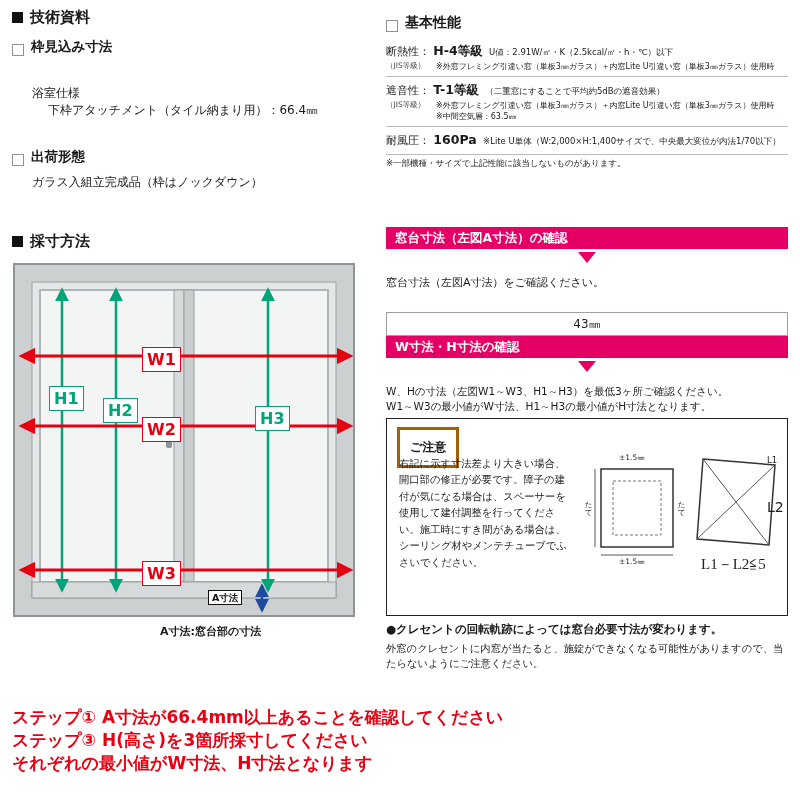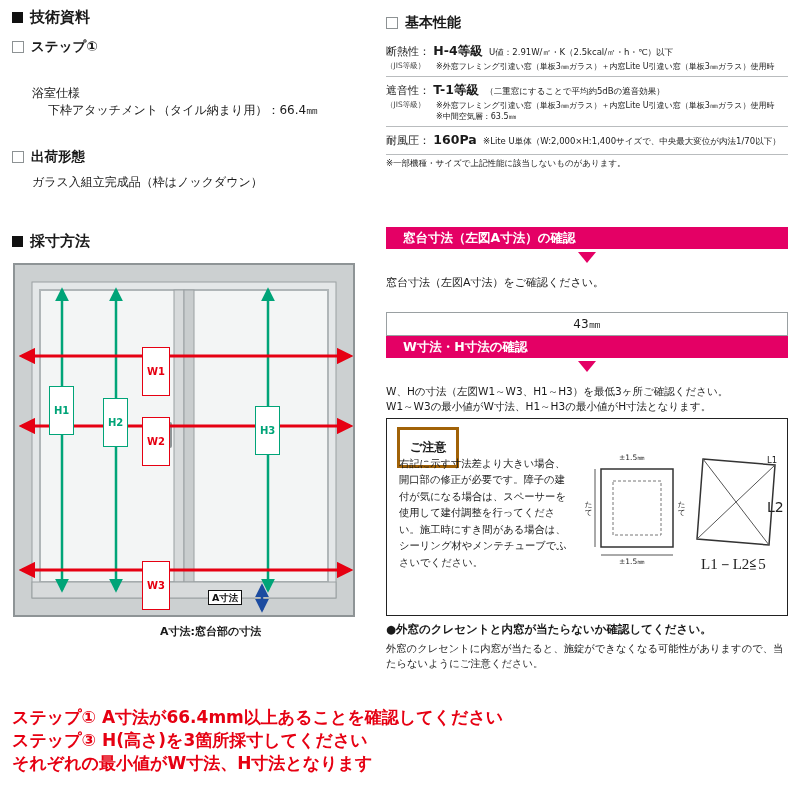--- a/index.html
+++ b/index.html
@@ -2,54 +2,54 @@
 <html><head>
 <meta charset="utf-8">
 <style>
   html,body{margin:0;padding:0;background:#fff;}
   .page{position:relative;width:800px;height:800px;background:#ffffff;overflow:hidden;
         font-family:"DejaVu Sans","Liberation Sans",sans-serif;color:#1a1a1a;}
   .abs{position:absolute;}
   
   .h1{display:flex;align-items:center;gap:7px;font-weight:bold;font-size:15px;}
   .h1 .sq{width:11px;height:11px;background:#111;flex:0 0 auto;}
-  .h2{display:flex;align-items:center;gap:7px;font-weight:bold;font-size:13.5px;}
+  .h2{display:flex;align-items:flex-end;gap:7px;font-weight:bold;font-size:13.5px;}
   .h2 .sqo{width:10px;height:10px;border:1.5px solid #8d9294;background:#fff;flex:0 0 auto;}
   .txt12{font-size:12px;}
   
   .perf{width:402px;font-size:10px;}
   .perf-row{padding:5px 0 4px 0;border-bottom:1px solid #b9bcbe;}
   .perf-row:last-child{border-bottom:none;}
   .perf-line1{font-size:10.5px;line-height:15px;}
   .perf-cat{font-size:11px;}
   .perf-grade{font-weight:bold;font-size:12.5px;margin-right:3px;}
   .perf-desc{font-size:8.5px;}
   .perf-line2{display:flex;gap:4px;margin-top:1px;}
   .perf-jis{flex:0 0 46px;font-size:7.5px;color:#444;}
   .perf-note{flex:1;font-size:8px;line-height:11px;color:#222;}
   .perf-note2{margin-left:50px;font-size:8px;line-height:11px;color:#222;}
   .footnote{font-size:8.5px;color:#222;margin-top:3px;}
   
   .banner{left:386px;width:402px;height:22px;background:#e40065;color:#fff;font-weight:bold;
-          font-size:12.5px;line-height:22px;padding-left:17px;box-sizing:border-box;}
+          font-size:12.5px;line-height:22px;padding-left:9px;box-sizing:border-box;}
   .tri{width:0;height:0;border-left:9px solid transparent;border-right:9px solid transparent;
        border-top:11px solid #e40065;}
   .valuebox{left:386px;width:402px;height:24px;border:1px solid #9aa0a2;box-sizing:border-box;
             line-height:22px;text-align:center;font-size:12px;}
   .small-note{font-size:10.5px;line-height:15px;}
   
   .caution{left:386px;top:418px;width:402px;height:198px;border:1.5px solid #222;box-sizing:border-box;}
   .caution-title{position:absolute;left:10px;top:8px;font-weight:bold;font-size:12px;
                  border:3px solid #a16207;padding:9px 10px;}
   .caution-body{position:absolute;left:12px;top:36px;width:170px;font-size:10.3px;line-height:1.6;}
   .tinylabel{position:absolute;font-size:7.5px;color:#222;white-space:nowrap;}
   .vert{writing-mode:vertical-rl;}
   
   .dim-label{position:absolute;background:#fff;border:1.5px solid;font-weight:bold;
-             font-size:10px;line-height:15px;padding:16px 4px;}
+             font-size:16px;line-height:15px;padding:4px 4px;}
   .w-label{color:#e60012;border-color:#e60012;}
   .h-label{color:#00a478;border-color:#00a478;}
   .a-label{color:#111;border-color:#111;font-size:9.5px;line-height:13px;padding:0 3px;}
   .diagram-caption{position:absolute;font-weight:bold;font-size:11px;}
   
   .cres-bold{font-weight:bold;font-size:11.5px;}
   .cres-txt{font-size:10.3px;line-height:1.5;width:402px;}
   
   .steps{left:12px;top:706px;}
   .step-line{color:#e60012;font-weight:bold;font-size:17px;line-height:23px;}
@@ -59,21 +59,21 @@
 
 <div class="page">
 
   <div class="abs h1" style="left:12px;top:8px;">
     <span class="sq"></span>
     <span>技術資料</span>
   </div>
 
   <div class="abs h2" style="left:12px;top:38px;">
     <span class="sqo"></span>
-    <span>ステップ①</span>
+    <span>枠見込み寸法</span>
   </div>
 
   <div class="abs txt12" style="left:32px;top:85px;">浴室仕様</div>
   <div class="abs txt12" style="left:48px;top:102px;">下枠アタッチメント（タイル納まり用）：66.4㎜</div>
 
   <div class="abs h2" style="left:12px;top:148px;">
     <span class="sqo"></span>
     <span>出荷形態</span>
   </div>
   <div class="abs txt12" style="left:32px;top:174px;">ガラス入組立完成品（枠はノックダウン）</div>
@@ -205,21 +205,21 @@
         <path d="M10 6 L82 12 L76 92 L4 86 Z" fill="none" stroke="#333" stroke-width="1.5"></path>
         <line x1="10" y1="6" x2="76" y2="92" stroke="#555" stroke-width="1"></line>
         <line x1="82" y1="12" x2="4" y2="86" stroke="#555" stroke-width="1"></line>
       </svg>
       <span class="tinylabel" style="left:74px;top:2px;font-size:8.5px;">L1</span>
       <span class="tinylabel" style="left:74px;top:46px;font-size:14px;">L2</span>
       <span class="tinylabel" style="left:8px;top:102px;font-size:15px;font-family:Liberation Serif, serif;">L1－L2≦5</span>
     </div>
   </div>
 
-  <div class="abs cres-bold" style="left:386px;top:622px;">●外窓のクレセントと内窓が当たらないか確認してください。</div>
+  <div class="abs cres-bold" style="left:386px;top:622px;">●クレセントの回転軌跡によっては窓台必要寸法が変わります。</div>
   <div class="abs cres-txt" style="left:386px;top:641px;">外窓のクレセントに内窓が当たると、施錠ができなくなる可能性がありますので、当たらないようにご注意ください。</div>
 
   <div class="abs steps">
     <div class="step-line">ステップ① A寸法が66.4mm以上あることを確認してください</div>
     <div class="step-line">ステップ③ H(高さ)を3箇所採寸してください</div>
     <div class="step-line">それぞれの最小値がW寸法、H寸法となります</div>
   </div>
 
 </div>
 

